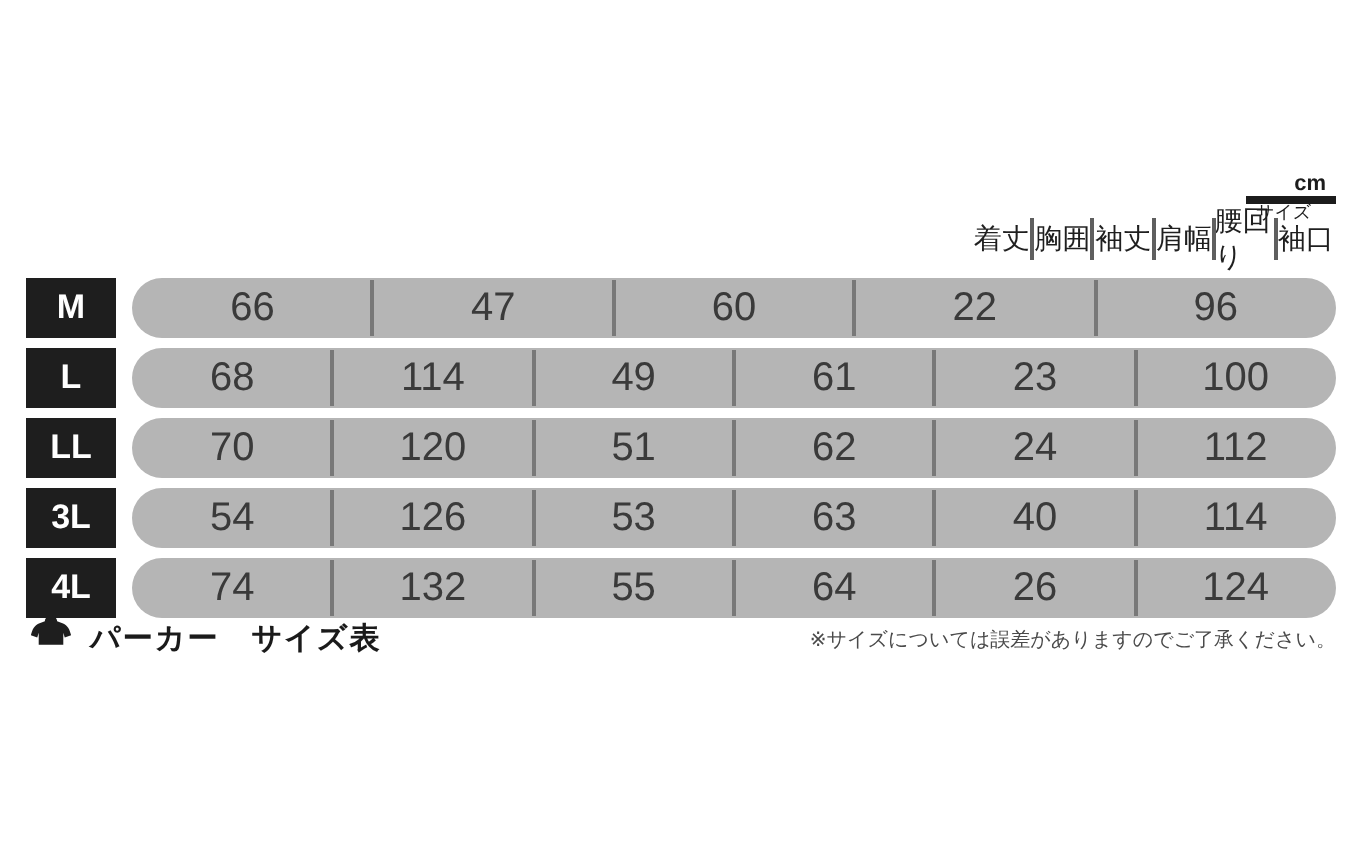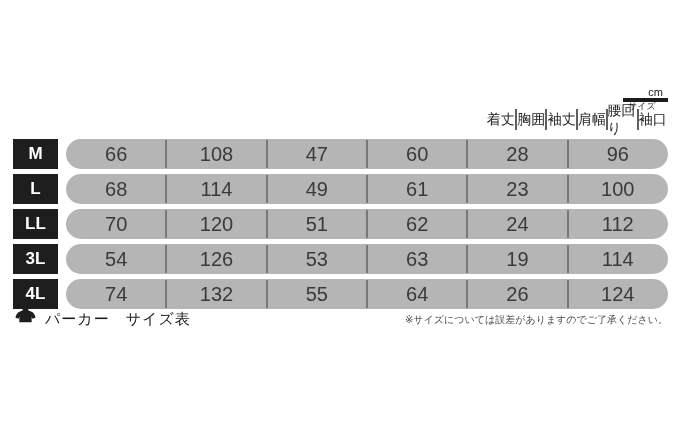--- a/index.html
+++ b/index.html
@@ -17,21 +17,21 @@
   .corner-cell{
     width:41px;border:2px solid #1c1c1c;background:#fff;position:relative;
     flex:0 0 auto;
   }
   .corner-cell svg{position:absolute;left:0;top:0;width:100%;height:100%;}
   .corner-top{
     position:absolute;left:3px;top:2px;font-size:9px;color:#1c1c1c;
     letter-spacing:0;line-height:1;
   }
   .corner-bottom{
-    position:absolute;right:3px;bottom:2px;font-size:11px;color:#1c1c1c;line-height:1;
+    position:absolute;right:3px;bottom:2px;font-size:11px;color:#1c1c1c;line-height:1;font-weight:bold;
   }
   .header-cols{display:flex;flex:1 1 auto;margin-left:8px;}
   .hcell{
     flex:1 1 0;display:flex;align-items:center;justify-content:center;
     font-size:14px;font-weight:normal;color:#1f1f1f;position:relative;
   }
   .hcell + .hcell::before{
     content:'';position:absolute;left:-1px;top:7px;height:21px;width:2px;background:#5f5f5f;
   }
 
@@ -49,21 +49,21 @@
   }
   .dcell + .dcell::before{
     content:'';position:absolute;left:-1px;top:1px;bottom:1px;width:2px;background:#787878;
   }
 
   
   .footer{
     position:absolute;left:13px;top:306px;display:flex;align-items:center;gap:7px;
   }
   .hoodie-icon{width:25px;height:26px;flex:0 0 auto;}
-  .footer-label{font-size:15px;font-weight:400;color:#1a1a1a;letter-spacing:1px;}
+  .footer-label{font-size:15px;font-weight:700;color:#1a1a1a;letter-spacing:1px;}
 
   .note{
     position:absolute;right:12px;top:313px;font-size:10px;color:#4a4a4a;letter-spacing:0;margin-left:10px;
   }
 </style>
 </head>
 <body>
 
 <div class="canvas">
 
@@ -84,24 +84,23 @@
         <div class="hcell">肩幅</div>
         <div class="hcell">腰回り</div>
         <div class="hcell">袖口</div>
       </div>
     </div>
 
     <div class="data-row">
       <div class="size-cell">M</div>
       <div class="row-bar">
         <div class="dcell">66</div>
-        <div class="dcell">108</div>
         <div class="dcell">47</div>
         <div class="dcell">60</div>
-        <div class="dcell">28</div>
+        <div class="dcell">22</div>
         <div class="dcell">96</div>
       </div>
     </div>
 
     <div class="data-row">
       <div class="size-cell">L</div>
       <div class="row-bar">
         <div class="dcell">68</div>
         <div class="dcell">114</div>
         <div class="dcell">49</div>
@@ -123,21 +122,21 @@
       </div>
     </div>
 
     <div class="data-row">
       <div class="size-cell">3L</div>
       <div class="row-bar">
         <div class="dcell">54</div>
         <div class="dcell">126</div>
         <div class="dcell">53</div>
         <div class="dcell">63</div>
-        <div class="dcell">19</div>
+        <div class="dcell">40</div>
         <div class="dcell">114</div>
       </div>
     </div>
 
     <div class="data-row">
       <div class="size-cell">4L</div>
       <div class="row-bar">
         <div class="dcell">74</div>
         <div class="dcell">132</div>
         <div class="dcell">55</div>

